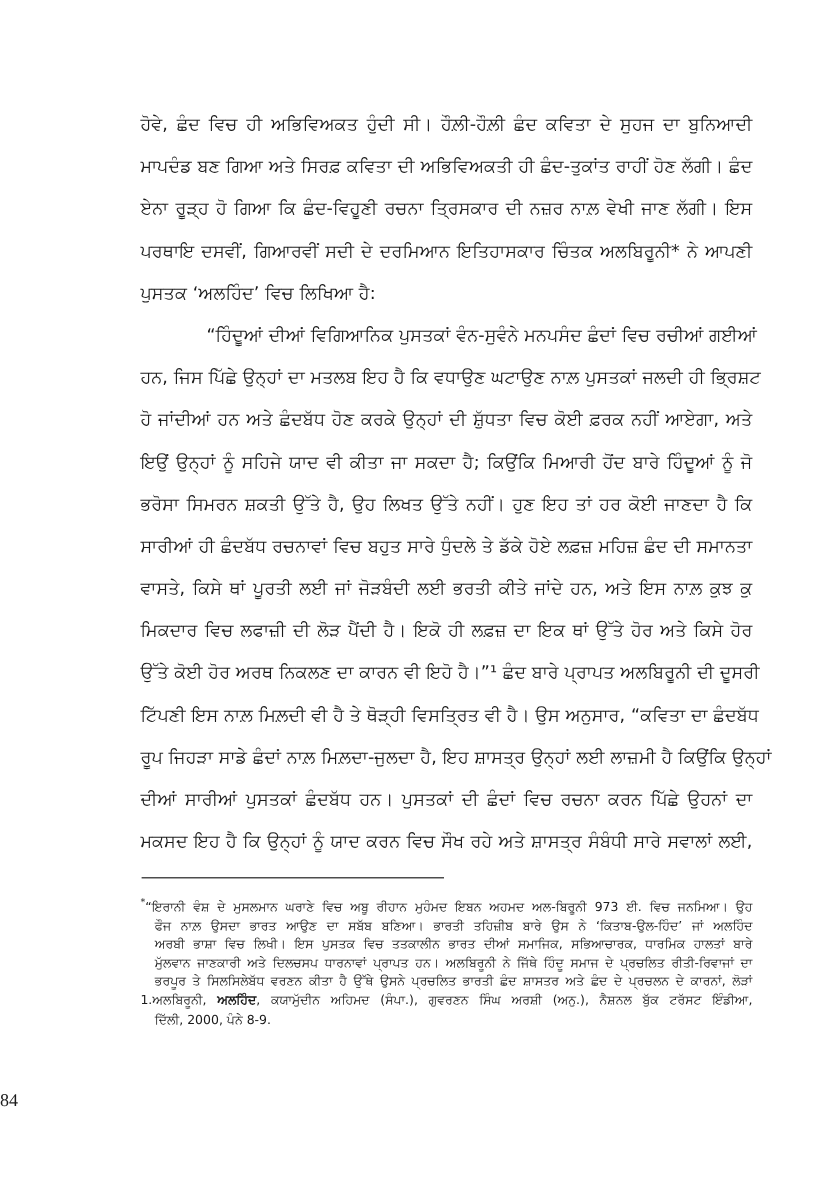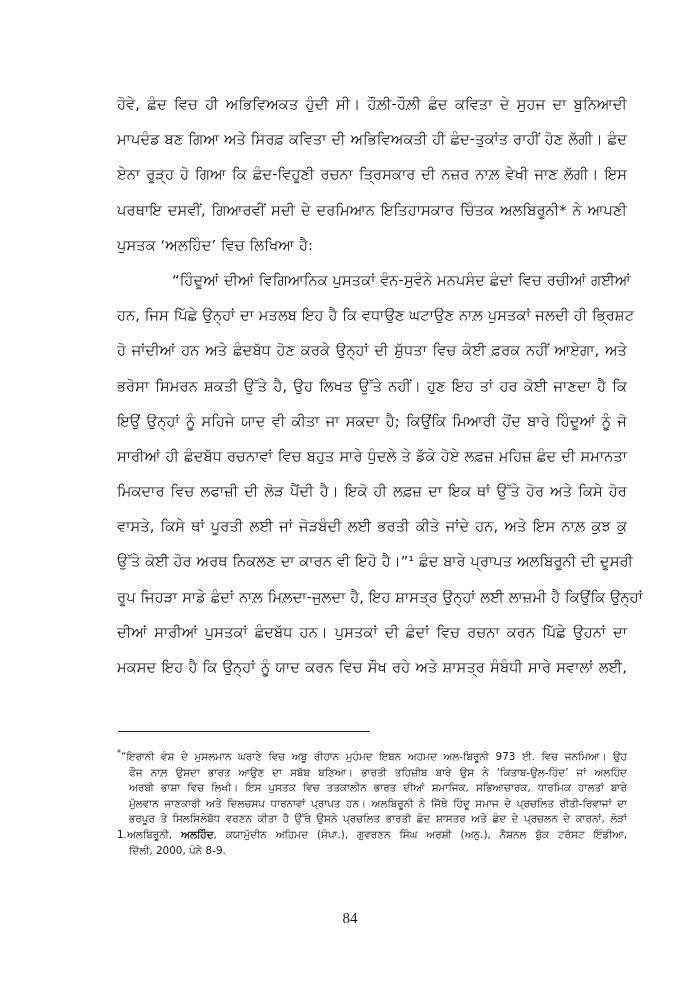--- a/index.html
+++ b/index.html
@@ -12,46 +12,47 @@
   .line.last-left { text-align-last: left; }
   .line.indent { padding-left: 55px; }
   .footnote-rule { position: absolute; left: 118px; top: 731px; width: 252px; height: 0;
                    border-top: 1px solid #222; }
   .footnotes { position: absolute; left: 117px; top: 736px; width: 510px; margin-top: 13px; }
   .fn-line { height: 15.6px; line-height: 15.6px; font-size: 10.4px; white-space: nowrap;
              text-align: justify; text-align-last: justify; }
   .fn-line.cont { padding-left: 12px; }
   .fn-line.left { text-align-last: left; }
   .fn-line b { font-weight: bold; }
-  .page-number { position: absolute; left: 0; width: 700px; top: 910px; text-align: center;
+  .page-number { position: absolute; left: 0; width: 700px; top: 910px; 
                  font-family: "Liberation Serif", "DejaVu Serif", serif; font-size: 15px; }
   .fn-marker { font-size: 8px; vertical-align: super; line-height: 0; }
 </style>
 </head>
 <body>
 
 <div class="page">
 
   <div class="body-text">
     <div class="line">ਹੋਵੇ, ਛੰਦ ਵਿਚ ਹੀ ਅਭਿਵਿਅਕਤ ਹੁੰਦੀ ਸੀ। ਹੌਲ਼ੀ-ਹੌਲ਼ੀ ਛੰਦ ਕਵਿਤਾ ਦੇ ਸੁਹਜ ਦਾ ਬੁਨਿਆਦੀ</div>
     <div class="line">ਮਾਪਦੰਡ ਬਣ ਗਿਆ ਅਤੇ ਸਿਰਫ਼ ਕਵਿਤਾ ਦੀ ਅਭਿਵਿਅਕਤੀ ਹੀ ਛੰਦ-ਤੁਕਾਂਤ ਰਾਹੀਂ ਹੋਣ ਲੱਗੀ। ਛੰਦ</div>
     <div class="line">ਏਨਾ ਰੂੜ੍ਹ ਹੋ ਗਿਆ ਕਿ ਛੰਦ-ਵਿਹੂਣੀ ਰਚਨਾ ਤ੍ਰਿਸਕਾਰ ਦੀ ਨਜ਼ਰ ਨਾਲ਼ ਵੇਖੀ ਜਾਣ ਲੱਗੀ। ਇਸ</div>
     <div class="line">ਪਰਥਾਇ ਦਸਵੀਂ, ਗਿਆਰਵੀਂ ਸਦੀ ਦੇ ਦਰਮਿਆਨ ਇਤਿਹਾਸਕਾਰ ਚਿੰਤਕ ਅਲਬਿਰੂਨੀ* ਨੇ ਆਪਣੀ</div>
     <div class="line last-left">ਪੁਸਤਕ ‘ਅਲਹਿੰਦ’ ਵਿਚ ਲਿਖਿਆ ਹੈ:</div>
 
     <div>
       <div class="line indent">“ਹਿੰਦੂਆਂ ਦੀਆਂ ਵਿਗਿਆਨਿਕ ਪੁਸਤਕਾਂ ਵੰਨ-ਸੁਵੰਨੇ ਮਨਪਸੰਦ ਛੰਦਾਂ ਵਿਚ ਰਚੀਆਂ ਗਈਆਂ</div>
       <div class="line">ਹਨ, ਜਿਸ ਪਿੱਛੇ ਉਨ੍ਹਾਂ ਦਾ ਮਤਲਬ ਇਹ ਹੈ ਕਿ ਵਧਾਉਣ ਘਟਾਉਣ ਨਾਲ਼ ਪੁਸਤਕਾਂ ਜਲਦੀ ਹੀ ਭ੍ਰਿਸ਼ਟ</div>
       <div class="line">ਹੋ ਜਾਂਦੀਆਂ ਹਨ ਅਤੇ ਛੰਦਬੱਧ ਹੋਣ ਕਰਕੇ ਉਨ੍ਹਾਂ ਦੀ ਸ਼ੁੱਧਤਾ ਵਿਚ ਕੋਈ ਫ਼ਰਕ ਨਹੀਂ ਆਏਗਾ, ਅਤੇ</div>
+      <div class="line">ਇਉਂ ਉਨ੍ਹਾਂ ਨੂੰ ਸਹਿਜੇ ਯਾਦ ਵੀ ਕੀਤਾ ਜਾ ਸਕਦਾ ਹੈ; ਕਿਉਂਕਿ ਮਿਆਰੀ ਹੋਂਦ ਬਾਰੇ ਹਿੰਦੂਆਂ ਨੂੰ ਜੋ</div>
       <div class="line">ਭਰੋਸਾ ਸਿਮਰਨ ਸ਼ਕਤੀ ਉੱਤੇ ਹੈ, ਉਹ ਲਿਖਤ ਉੱਤੇ ਨਹੀਂ। ਹੁਣ ਇਹ ਤਾਂ ਹਰ ਕੋਈ ਜਾਣਦਾ ਹੈ ਕਿ</div>
-      <div class="line">ਇਉਂ ਉਨ੍ਹਾਂ ਨੂੰ ਸਹਿਜੇ ਯਾਦ ਵੀ ਕੀਤਾ ਜਾ ਸਕਦਾ ਹੈ; ਕਿਉਂਕਿ ਮਿਆਰੀ ਹੋਂਦ ਬਾਰੇ ਹਿੰਦੂਆਂ ਨੂੰ ਜੋ</div>
       <div class="line">ਸਾਰੀਆਂ ਹੀ ਛੰਦਬੱਧ ਰਚਨਾਵਾਂ ਵਿਚ ਬਹੁਤ ਸਾਰੇ ਧੁੰਦਲੇ ਤੇ ਡੱਕੇ ਹੋਏ ਲਫ਼ਜ਼ ਮਹਿਜ਼ ਛੰਦ ਦੀ ਸਮਾਨਤਾ</div>
+      <div class="line">ਵਾਸਤੇ, ਕਿਸੇ ਥਾਂ ਪੂਰਤੀ ਲਈ ਜਾਂ ਜੋੜਬੰਦੀ ਲਈ ਭਰਤੀ ਕੀਤੇ ਜਾਂਦੇ ਹਨ, ਅਤੇ ਇਸ ਨਾਲ਼ ਕੁਝ ਕੁ</div>
       <div class="line">ਮਿਕਦਾਰ ਵਿਚ ਲਫਾਜ਼ੀ ਦੀ ਲੋੜ ਪੈਂਦੀ ਹੈ। ਇਕੋ ਹੀ ਲਫ਼ਜ਼ ਦਾ ਇਕ ਥਾਂ ਉੱਤੇ ਹੋਰ ਅਤੇ ਕਿਸੇ ਹੋਰ</div>
-      <div class="line">ਵਾਸਤੇ, ਕਿਸੇ ਥਾਂ ਪੂਰਤੀ ਲਈ ਜਾਂ ਜੋੜਬੰਦੀ ਲਈ ਭਰਤੀ ਕੀਤੇ ਜਾਂਦੇ ਹਨ, ਅਤੇ ਇਸ ਨਾਲ਼ ਕੁਝ ਕੁ</div>
       <div class="line">ਉੱਤੇ ਕੋਈ ਹੋਰ ਅਰਥ ਨਿਕਲਣ ਦਾ ਕਾਰਨ ਵੀ ਇਹੋ ਹੈ।”¹ ਛੰਦ ਬਾਰੇ ਪ੍ਰਾਪਤ ਅਲਬਿਰੂਨੀ ਦੀ ਦੂਸਰੀ</div>
+      <div class="line">ਟਿੱਪਣੀ ਇਸ ਨਾਲ਼ ਮਿਲ਼ਦੀ ਵੀ ਹੈ ਤੇ ਥੋੜ੍ਹੀ ਵਿਸਤ੍ਰਿਤ ਵੀ ਹੈ। ਉਸ ਅਨੁਸਾਰ, “ਕਵਿਤਾ ਦਾ ਛੰਦਬੱਧ</div>
       <div class="line">ਰੂਪ ਜਿਹੜਾ ਸਾਡੇ ਛੰਦਾਂ ਨਾਲ਼ ਮਿਲ਼ਦਾ-ਜੁਲਦਾ ਹੈ, ਇਹ ਸ਼ਾਸਤ੍ਰ ਉਨ੍ਹਾਂ ਲਈ ਲਾਜ਼ਮੀ ਹੈ ਕਿਉਂਕਿ ਉਨ੍ਹਾਂ</div>
       <div class="line">ਦੀਆਂ ਸਾਰੀਆਂ ਪੁਸਤਕਾਂ ਛੰਦਬੱਧ ਹਨ। ਪੁਸਤਕਾਂ ਦੀ ਛੰਦਾਂ ਵਿਚ ਰਚਨਾ ਕਰਨ ਪਿੱਛੇ ਉਹਨਾਂ ਦਾ</div>
       <div class="line">ਮਕਸਦ ਇਹ ਹੈ ਕਿ ਉਨ੍ਹਾਂ ਨੂੰ ਯਾਦ ਕਰਨ ਵਿਚ ਸੌਖ ਰਹੇ ਅਤੇ ਸ਼ਾਸਤ੍ਰ ਸੰਬੰਧੀ ਸਾਰੇ ਸਵਾਲਾਂ ਲਈ,</div>
     </div>
   </div>
 
   <div class="footnote-rule"></div>
 
   <div class="footnotes">
     <div>

